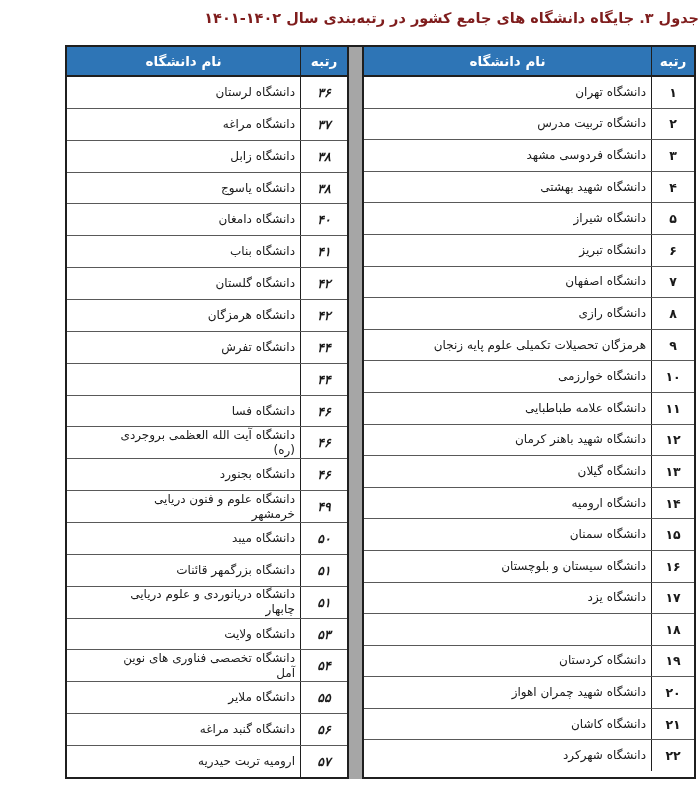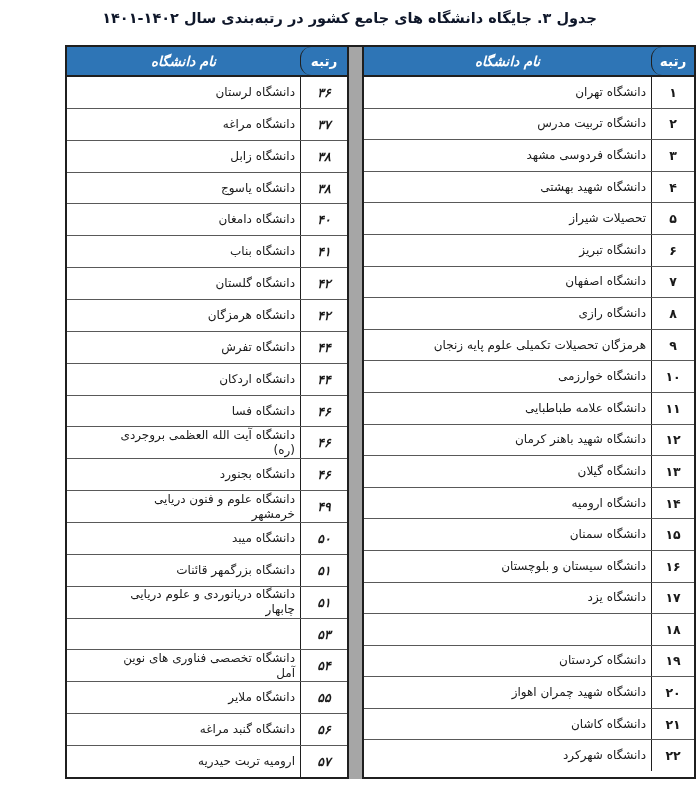--- a/index.html
+++ b/index.html
@@ -12,22 +12,22 @@
   }
   html,body{margin:0;padding:0;}
   body{
     width:699px;height:797px;background:#FFFFFF;
     font-family:"DejaVu Sans", sans-serif;
     color:var(--body-text);
     position:relative;overflow:hidden;
   }
   .page-title{
     position:absolute;top:10px;right:0;left:0;
-    text-align:center;
-    font-size:14.5px;font-weight:bold;color:#0f172a;
+    text-align:right;
+    font-size:14.5px;font-weight:bold;color:#7f1d1d;
   }
   .tables{
     position:absolute;top:45px;right:3px;left:65px;
     display:flex;flex-direction:row;align-items:stretch;
   }
   .tbl{
     border:2px solid var(--border-dark);
     background:#fff;
     display:flex;flex-direction:column;
     box-sizing:border-box;
@@ -44,23 +44,23 @@
   }
   .thead .rank-h{
     display:flex;align-items:center;justify-content:center;
     border-inline-end:none;
     border-inline-start:1px solid var(--border-dark);
   }
   
   .thead{flex-direction:row;}
   .rank-col{width:42px;flex:0 0 42px;}
   .tbl-left .rank-col{width:46px;flex:0 0 46px;}
-  .thead .rank-h{border-inline-start:none;border-inline-end:1px solid var(--border-dark);border-radius:11px;}
+  .thead .rank-h{border-inline-start:none;border-inline-end:1px solid var(--border-dark);}
   .thead .name-h{
-    flex:1;display:flex;align-items:center;justify-content:center;font-style:italic;
+    flex:1;display:flex;align-items:center;justify-content:center;
   }
   .tbody{display:flex;flex-direction:column;}
   .tbl-right .tbody{height:694px;}
   .tbl-left .tbody{height:700px;}
   .row{
     flex:1;display:flex;flex-direction:row;
     border-top:1px solid var(--row-line);
     background:#fff;
   }
   .row:first-child{border-top:none;}
@@ -108,21 +108,21 @@
         <div class="row">
           <div class="rank-cell">۳</div>
           <div class="name-cell">دانشگاه فردوسی مشهد</div>
         </div>
         <div class="row">
           <div class="rank-cell">۴</div>
           <div class="name-cell">دانشگاه شهید بهشتی</div>
         </div>
         <div class="row">
           <div class="rank-cell">۵</div>
-          <div class="name-cell">تحصیلات شیراز</div>
+          <div class="name-cell">دانشگاه شیراز</div>
         </div>
         <div class="row">
           <div class="rank-cell">۶</div>
           <div class="name-cell">دانشگاه تبریز</div>
         </div>
         <div class="row">
           <div class="rank-cell">۷</div>
           <div class="name-cell">دانشگاه اصفهان</div>
         </div>
         <div class="row">
@@ -226,21 +226,20 @@
         <div class="row">
           <div class="rank-cell">۴۲</div>
           <div class="name-cell">دانشگاه هرمزگان</div>
         </div>
         <div class="row">
           <div class="rank-cell">۴۴</div>
           <div class="name-cell">دانشگاه تفرش</div>
         </div>
         <div class="row">
           <div class="rank-cell">۴۴</div>
-          <div class="name-cell">دانشگاه اردکان</div>
         </div>
         <div class="row">
           <div class="rank-cell">۴۶</div>
           <div class="name-cell">دانشگاه فسا</div>
         </div>
         <div class="row">
           <div class="rank-cell">۴۶</div>
           <div class="name-cell">دانشگاه آیت الله العظمی بروجردی (ره)</div>
         </div>
         <div class="row">
@@ -258,20 +257,21 @@
         <div class="row">
           <div class="rank-cell">۵۱</div>
           <div class="name-cell">دانشگاه بزرگمهر قائنات</div>
         </div>
         <div class="row">
           <div class="rank-cell">۵۱</div>
           <div class="name-cell">دانشگاه دریانوردی و علوم دریایی چابهار</div>
         </div>
         <div class="row">
           <div class="rank-cell">۵۳</div>
+          <div class="name-cell">دانشگاه ولایت</div>
         </div>
         <div class="row">
           <div class="rank-cell">۵۴</div>
           <div class="name-cell">دانشگاه تخصصی فناوری های نوین آمل</div>
         </div>
         <div class="row">
           <div class="rank-cell">۵۵</div>
           <div class="name-cell">دانشگاه ملایر</div>
         </div>
         <div class="row">

